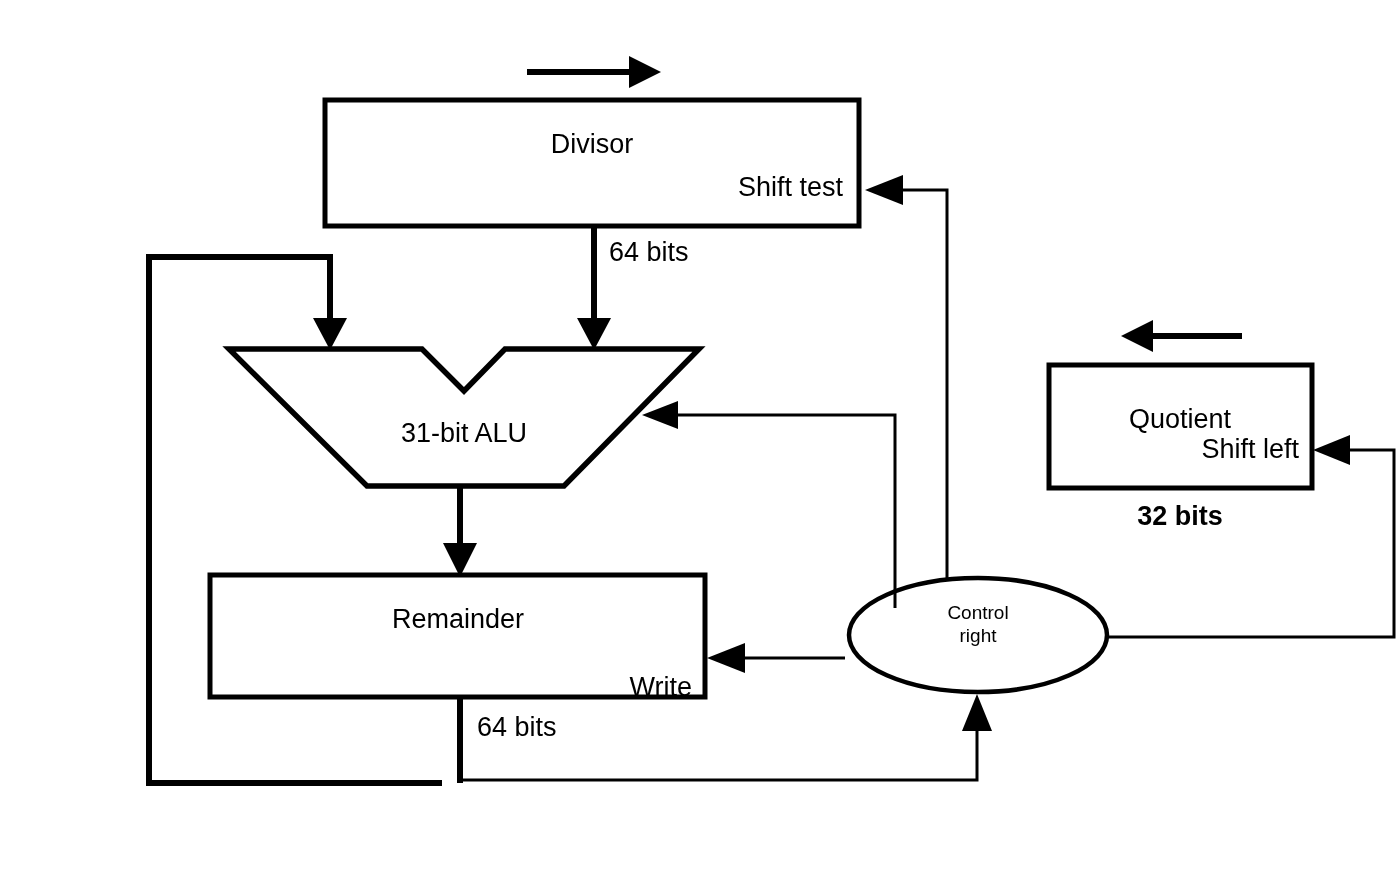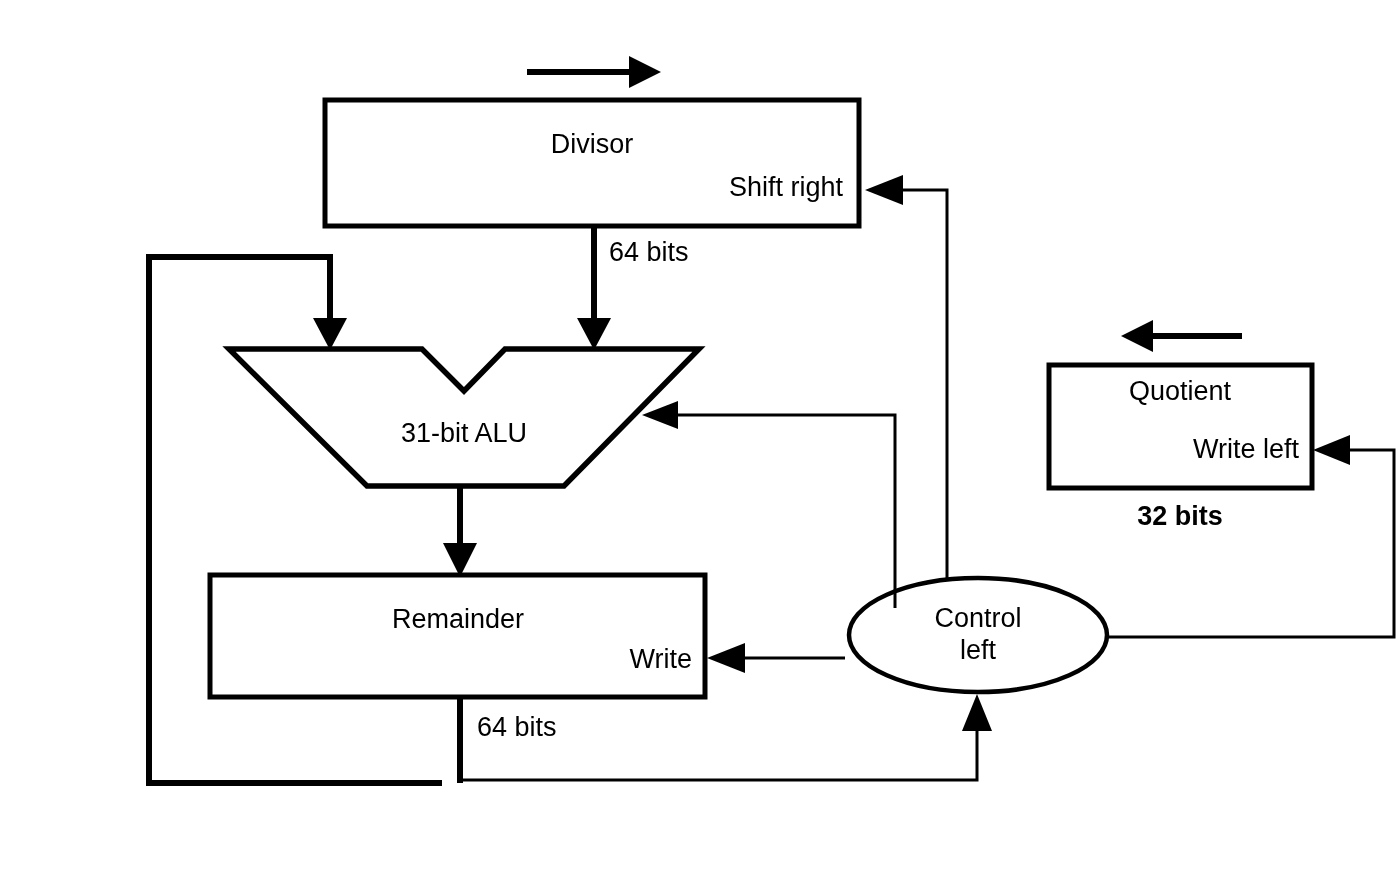--- a/index.html
+++ b/index.html
@@ -69,21 +69,21 @@
     user-select: none;
   }
   .lbl-center {
     transform: translateX(-50%);
   }
   .lbl-right {
     transform: translateX(-100%);
   }
   .lbl-ctl {
     text-align: center;
-    font-size: 27px;
+    font-size: 19px;
     line-height: 1.2;
   }
 </style>
 </head>
 <body>
 
 <div id="stage">
 
   <svg id="diagram-svg" viewBox="0 0 1398 894">
 
@@ -153,36 +153,36 @@
 
     <g>
       <path class="wire-thin" d="M 423 780 L 940 780 L 940 723"></path>
       <polygon class="arrow-fill" points="925,731 940,694 955,731"></polygon>
     </g>
 
   </svg>
 
   <div class="lbl lbl-center" style="left:555px; top:129px;">Divisor</div>
 
-  <div class="lbl lbl-right" style="left:806px; top:172px;">Shift right</div>
+  <div class="lbl lbl-right" style="left:806px; top:172px;">Shift test</div>
 
   <div class="lbl" style="left:572px; top:237px;">64 bits</div>
 
   <div class="lbl lbl-center" style="left:427px; top:418px;">31-bit ALU</div>
 
   <div class="lbl lbl-center" style="left:421px; top:604px;">Remainder</div>
 
-  <div class="lbl lbl-right" style="left:655px; top:644px;">Write</div>
+  <div class="lbl lbl-right" style="left:655px; top:672px;">Write</div>
 
   <div class="lbl" style="left:440px; top:712px;">64 bits</div>
 
-  <div class="lbl lbl-center" style="left:1143px; top:376px;">Quotient</div>
+  <div class="lbl lbl-center" style="left:1143px; top:404px;">Quotient</div>
 
-  <div class="lbl lbl-right" style="left:1262px; top:434px;">Write left</div>
+  <div class="lbl lbl-right" style="left:1262px; top:434px;">Shift left</div>
 
   <div class="lbl lbl-center" style="left:1143px; top:501px;font-weight:bold;">32 bits</div>
 
   <div class="lbl lbl-ctl lbl-center" style="left:941px; top:602px;">
     <div>Control</div>
-    <div>left</div>
+    <div>right</div>
   </div>
 
 </div>
 
 </body></html>

